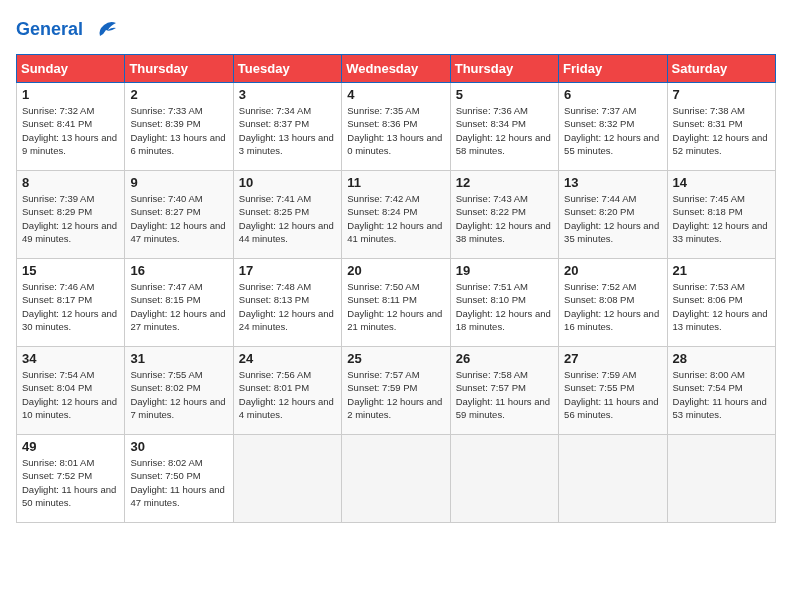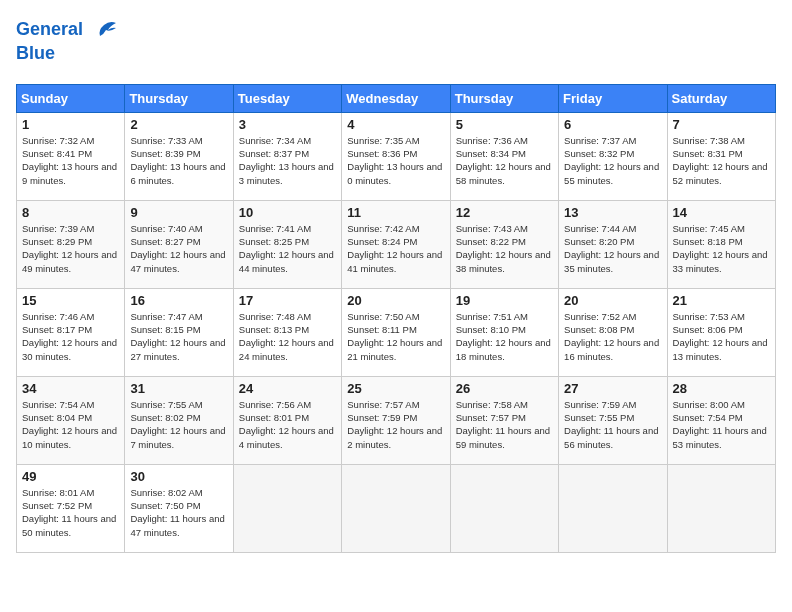--- a/index.html
+++ b/index.html
@@ -7,21 +7,21 @@
       font-family: Arial, sans-serif;
       background: #fff;
       width: 792px;
       min-height: 612px;
       padding: 16px;
     }
     .header {
       display: flex;
       align-items: flex-start;
       justify-content: space-between;
-      margin-bottom: 20px;
+      margin-bottom: 10px;
     }
     .logo {
       display: flex;
       align-items: center;
       gap: 0;
     }
     .logo-icon {
       width: 28px;
       height: 28px;
       margin-left: 2px;
@@ -37,21 +37,21 @@
     .location {
       font-size: 14px;
       color: #555;
     }
     table {
       width: 100%;
       border-collapse: collapse;
       table-layout: fixed;
     }
     th {
-      background-color: #3b82f6;
+      background-color: #ef4444;
       color: #fff;
       font-size: 13px;
       font-weight: bold;
       padding: 6px 4px;
       text-align: left;
       border: 1px solid #1565c0;
     }
     td {
       border: 1px solid #ccc;
       vertical-align: top;
@@ -83,21 +83,20 @@
 
 <div class="header">
   <div class="logo">
     <div>
       <div style="font-size:18px;font-weight:bold;color:#333;line-height:1.1;">
         <span style="color:#1565c0;">General</span>
         <svg class="logo-icon" viewBox="0 0 28 20" style="display:inline-block;vertical-align:middle;">
           <path d="M14 5 Q20 0 26 3 Q20 6 18 10 Q22 7 26 8 Q20 12 16 10 Q14 14 10 16 Q8 10 14 5Z" fill="#1565c0"></path>
         </svg>
       </div>
-      <div style="font-size:18px;font-weight:bold;color:#1565c0;line-height:1.1;">Blue</div>
     </div>
   </div>
   <div class="title-block">
     <div class="month-title"></div>
     <div class="location"></div>
   </div>
 </div>
 
 <table>
   <thead>

